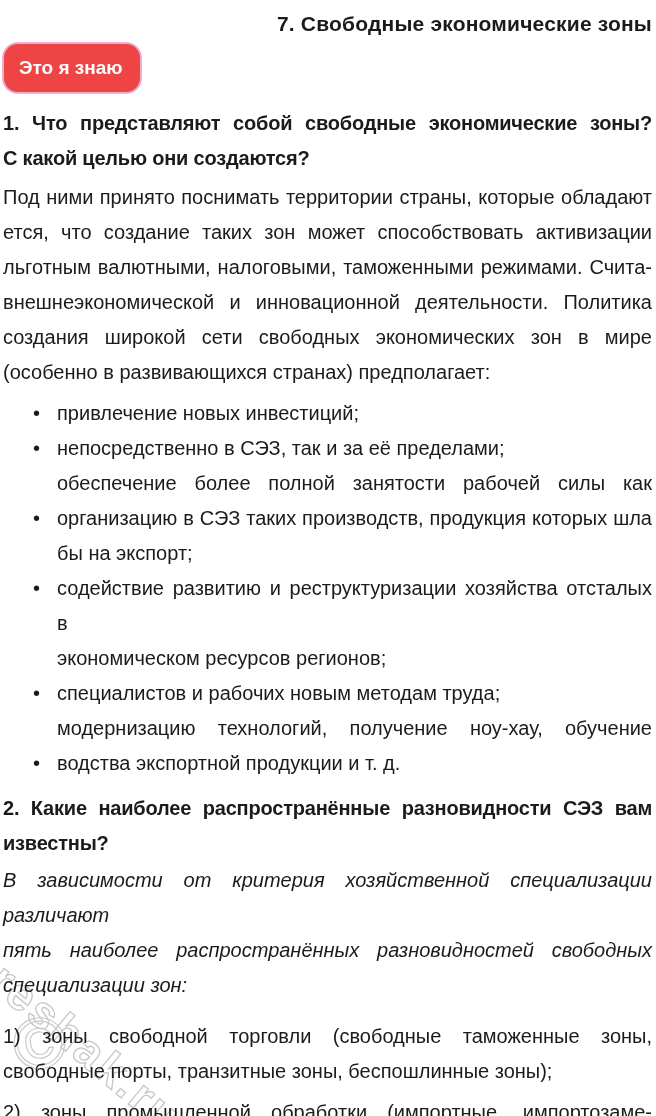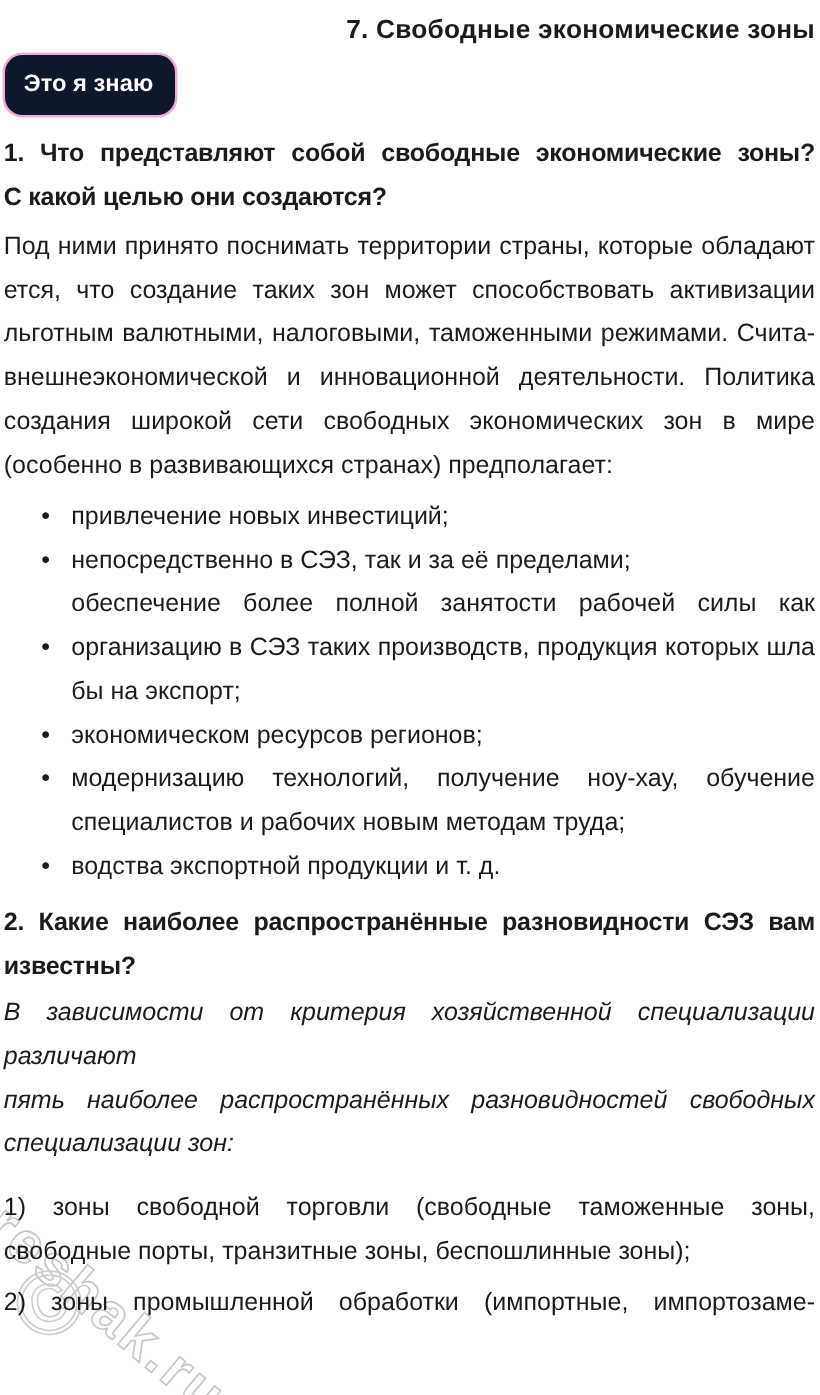--- a/index.html
+++ b/index.html
@@ -21,21 +21,21 @@
     font-size: 21px;
     font-weight: 700;
     text-align: right;
     line-height: 35px;
     letter-spacing: 0.2px;
   }
   .badge {
     display: inline-block;
     margin-top: 3px;
     margin-left: 1px;
-    background: #0f172a;
+    background: #ef4444;
     color: #ffffff;
     font-weight: 700;
     font-size: 19px;
     line-height: 1;
     padding: 14px 17px 15px 15px;
     border-radius: 14px;
     box-shadow: 0 0 0 2px rgba(198,22,141,0.35);
   }
   .block { position: relative; }
   .line {
@@ -120,26 +120,27 @@
           <div class="line">непосредственно в СЭЗ, так и за её пределами;</div>
           <div class="line just">обеспечение более полной занятости рабочей силы как</div>
         </div>
         <div class="bullet-item">
           <span class="bullet-dot">•</span>
           <div class="line just">организацию в СЭЗ таких производств, продукция которых шла</div>
           <div class="line">бы на экспорт;</div>
         </div>
         <div class="bullet-item">
           <span class="bullet-dot">•</span>
+          <div class="line just">содействие развитию и реструктуризации хозяйства отсталых в</div>
           <div class="line">экономическом ресурсов регионов;</div>
         </div>
         <div class="bullet-item">
           <span class="bullet-dot">•</span>
+          <div class="line">специалистов и рабочих новым методам труда;</div>
           <div class="line just">модернизацию технологий, получение ноу-хау, обучение</div>
-          <div class="line">специалистов и рабочих новым методам труда;</div>
         </div>
         <div class="bullet-item">
           <span class="bullet-dot">•</span>
           <div class="line">водства экспортной продукции и т. д.</div>
         </div>
       </div>
       <div class="block heading q2">
         <div class="line just">2. Какие наиболее распространённые разновидности СЭЗ вам</div>
         <div class="line">известны?</div>
       </div>

